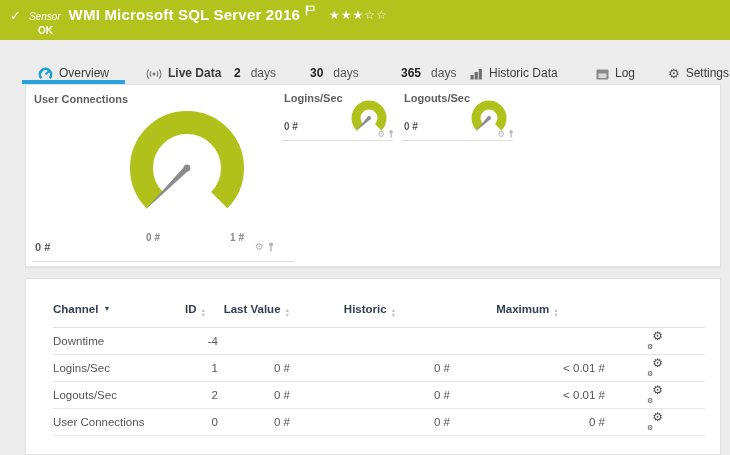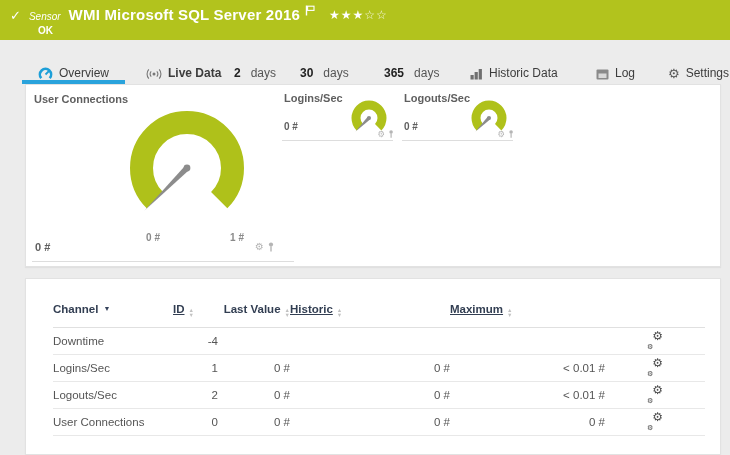--- a/index.html
+++ b/index.html
@@ -43,21 +43,21 @@
   #table-panel{top:278px;height:177px;overflow:hidden;}
   .gtitle{position:absolute;font-size:11px;font-weight:bold;color:#5f5f5f;}
   .gvalue{position:absolute;font-size:11px;font-weight:bold;color:#5f5f5f;}
   .scale-label{position:absolute;font-size:10px;font-weight:bold;color:#8a8a8a;transform:translateX(-50%);}
   .underline{position:absolute;height:1px;background:#ddd;}
   .mini-actions{position:absolute;display:flex;align-items:center;gap:3px;color:#b5b5b5;}
   .mini-gear{font-size:10px;line-height:1;cursor:pointer;color:#b5b5b5;}
   
   table{border-collapse:collapse;margin:24px 0 0 27px;width:652px;table-layout:fixed;font-size:11.5px;color:#555;}
   th{font-size:11.5px;font-weight:bold;color:#323e52;vertical-align:top;padding:0 0 10px 0;text-align:left;border-bottom:1px solid #e0e0e0;cursor:pointer;}
-  th.r{text-align:left;text-decoration:underline;} th.c{text-align:right;margin-top:32px;}
+  th.r{text-align:center;} th.c{text-align:right;margin-top:32px;}
   td{height:26px;border-bottom:1px solid #e8e8e8;padding:0;}
   td.r{text-align:right;} td.c{text-align:center;}
   .sort{display:inline-flex;flex-direction:column;margin-left:4px;vertical-align:1px;}
   .sort i{font-style:normal;font-size:5.5px;line-height:4.5px;color:#c2c2c2;}
   .sort-active{font-size:7px;color:#36435c;margin-left:5px;vertical-align:2px;}
   .chgear{position:relative;display:inline-block;width:16px;height:13px;cursor:pointer;}
   .chgear .g1{position:absolute;right:0;top:-4px;font-size:12px;color:#4d4d4d;line-height:1;}
   .chgear .g2{position:absolute;left:0;bottom:-3px;font-size:7px;color:#4d4d4d;line-height:1;}
   svg{display:block;}
 </style>
@@ -99,25 +99,25 @@
         <path d="M10.8,3.4 A4,4 0 0 1 10.8,8.6" fill="none" stroke="#777" stroke-width="1.1"></path>
         <path d="M13.2,1.4 A7,7 0 0 1 13.2,10.6" fill="none" stroke="#777" stroke-width="1.1"></path>
       </svg>
     </span>
     <span>Live Data</span>
   </div>
   <div class="tab" style="left:228px;">
     <span class="num">2</span>
       <span class="unit">days</span>
   </div>
-  <div class="tab" style="left:294px;">
+  <div class="tab" style="left:304px;">
     <span class="num">30</span>
       <span class="unit">days</span>
   </div>
-  <div class="tab" style="left:378px;">
+  <div class="tab" style="left:395px;">
     <span class="num">365</span>
       <span class="unit">days</span>
   </div>
   <div class="tab" style="left:590px;">
     <span class="ticon">
       <svg width="13" height="11" viewBox="0 0 13 11">
         <rect x="0.5" y="0.5" width="12" height="10" rx="1" fill="#8a8a8a"></rect>
         <rect x="2.5" y="4.5" width="8" height="4.5" fill="#d9d9d9"></rect>
       </svg>
     </span>

